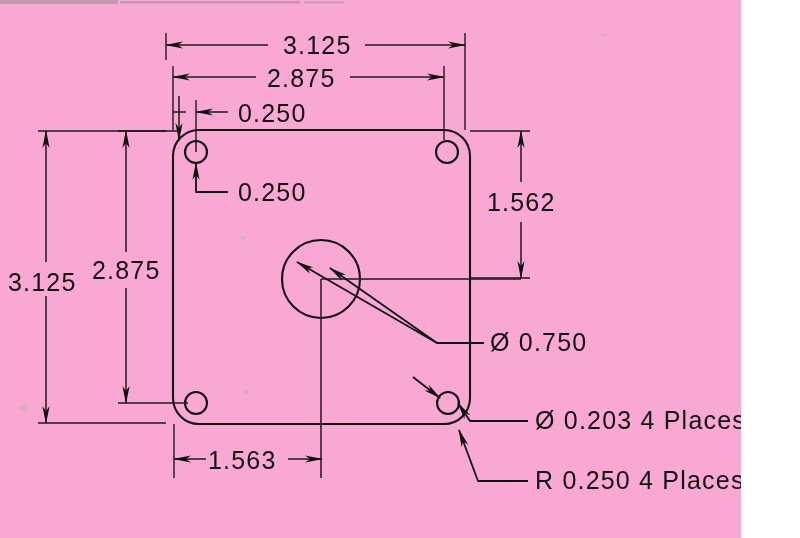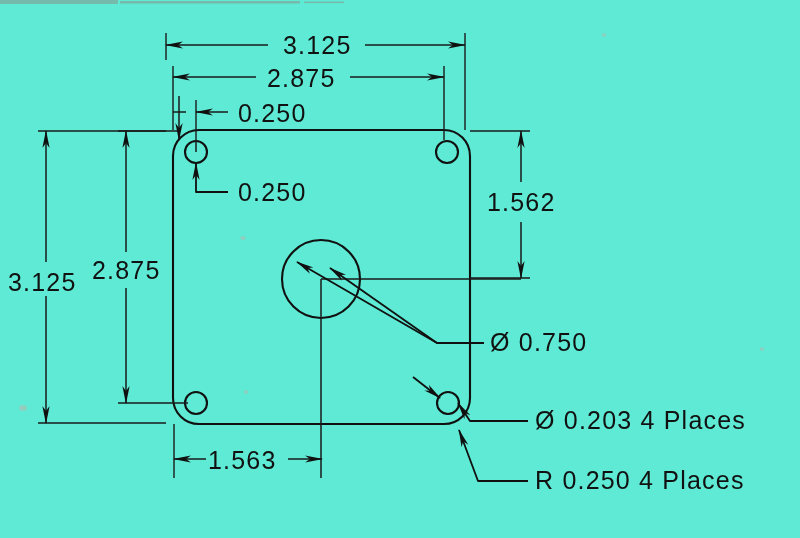--- a/index.html
+++ b/index.html
@@ -2,23 +2,23 @@
 <html><head>
 <meta charset="utf-8">
 <style>
   html, body {
     margin: 0;
     padding: 0;
     background: #ffffff;
   }
   #drawing-root {
     position: relative;
-    width: 800px;
+    width: 741px;
     height: 538px;
-    background: #5eead4;
+    background: #f9a8d4;
     overflow: hidden;
     font-family: "Liberation Sans", sans-serif;
   }
   #drawing-svg {
     position: absolute;
     left: 0;
     top: 0;
     width: 800px;
     height: 538px;
   }

